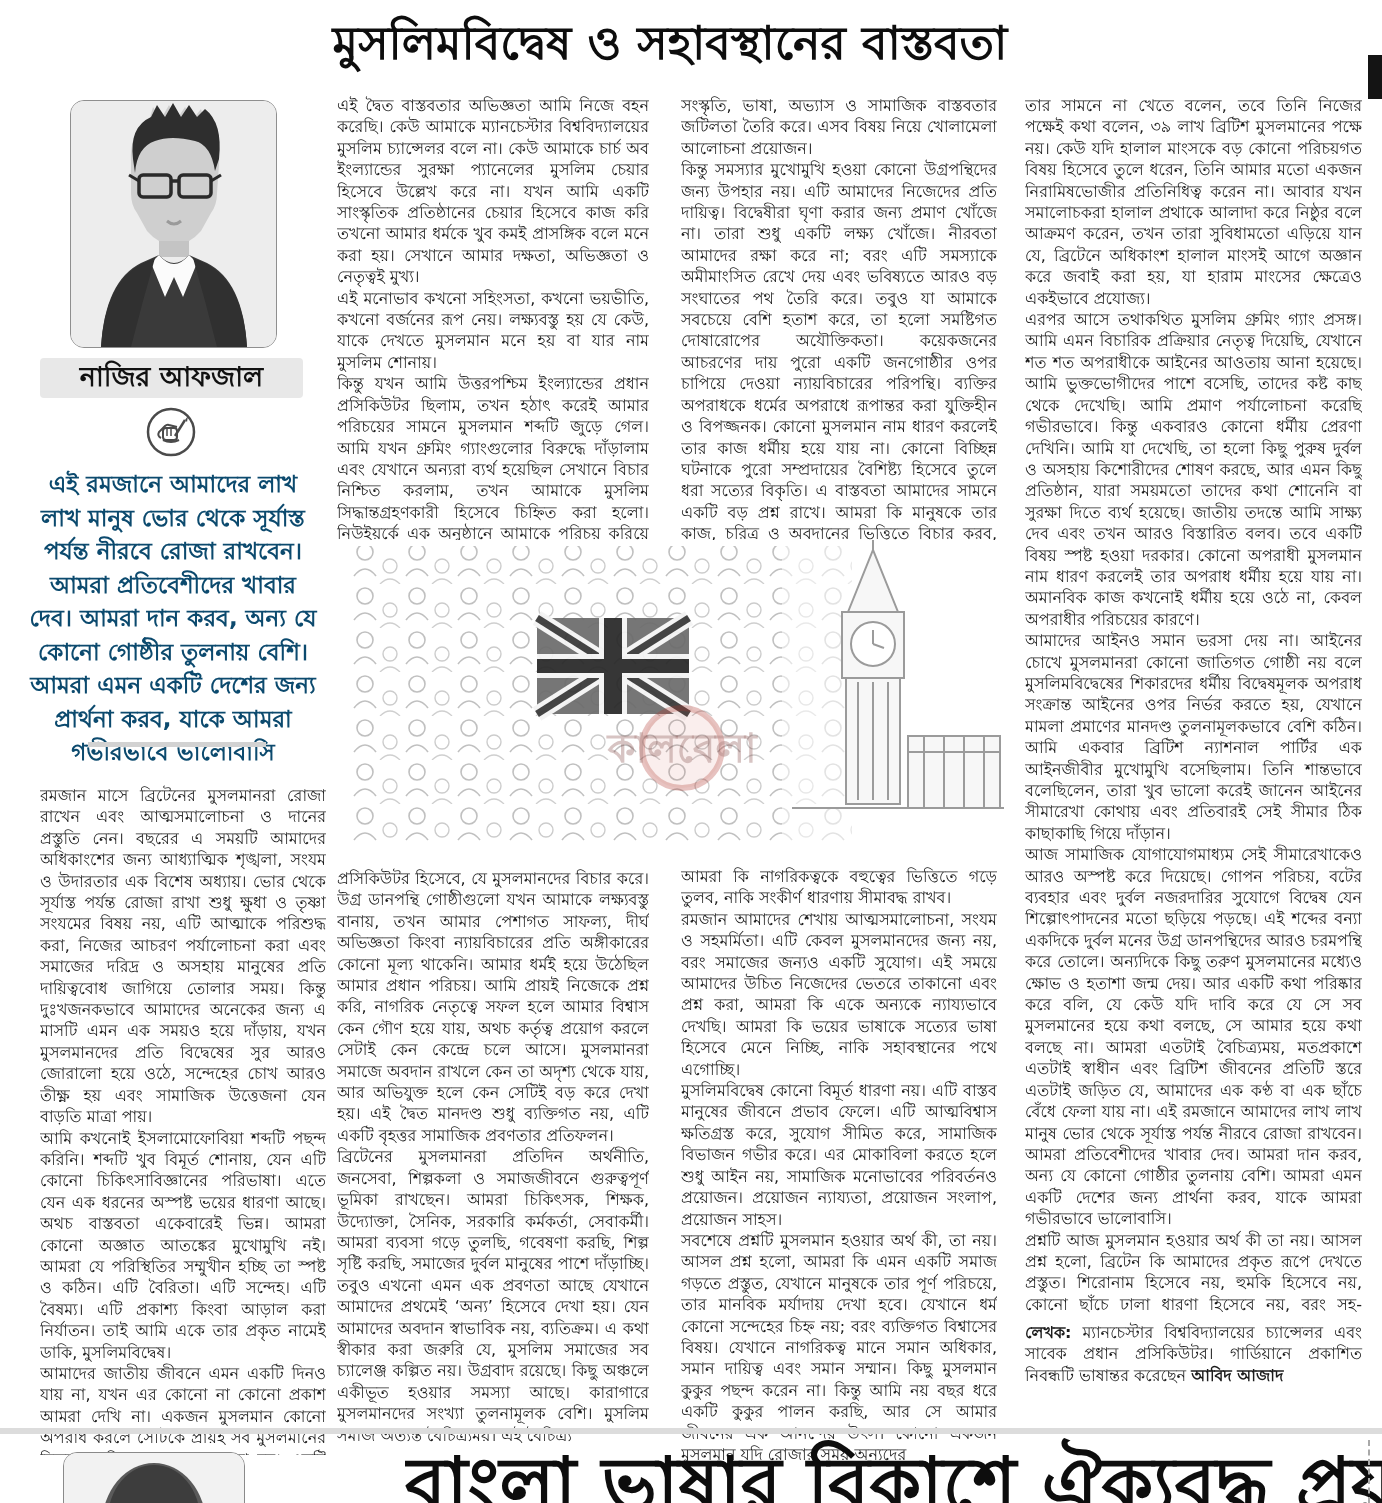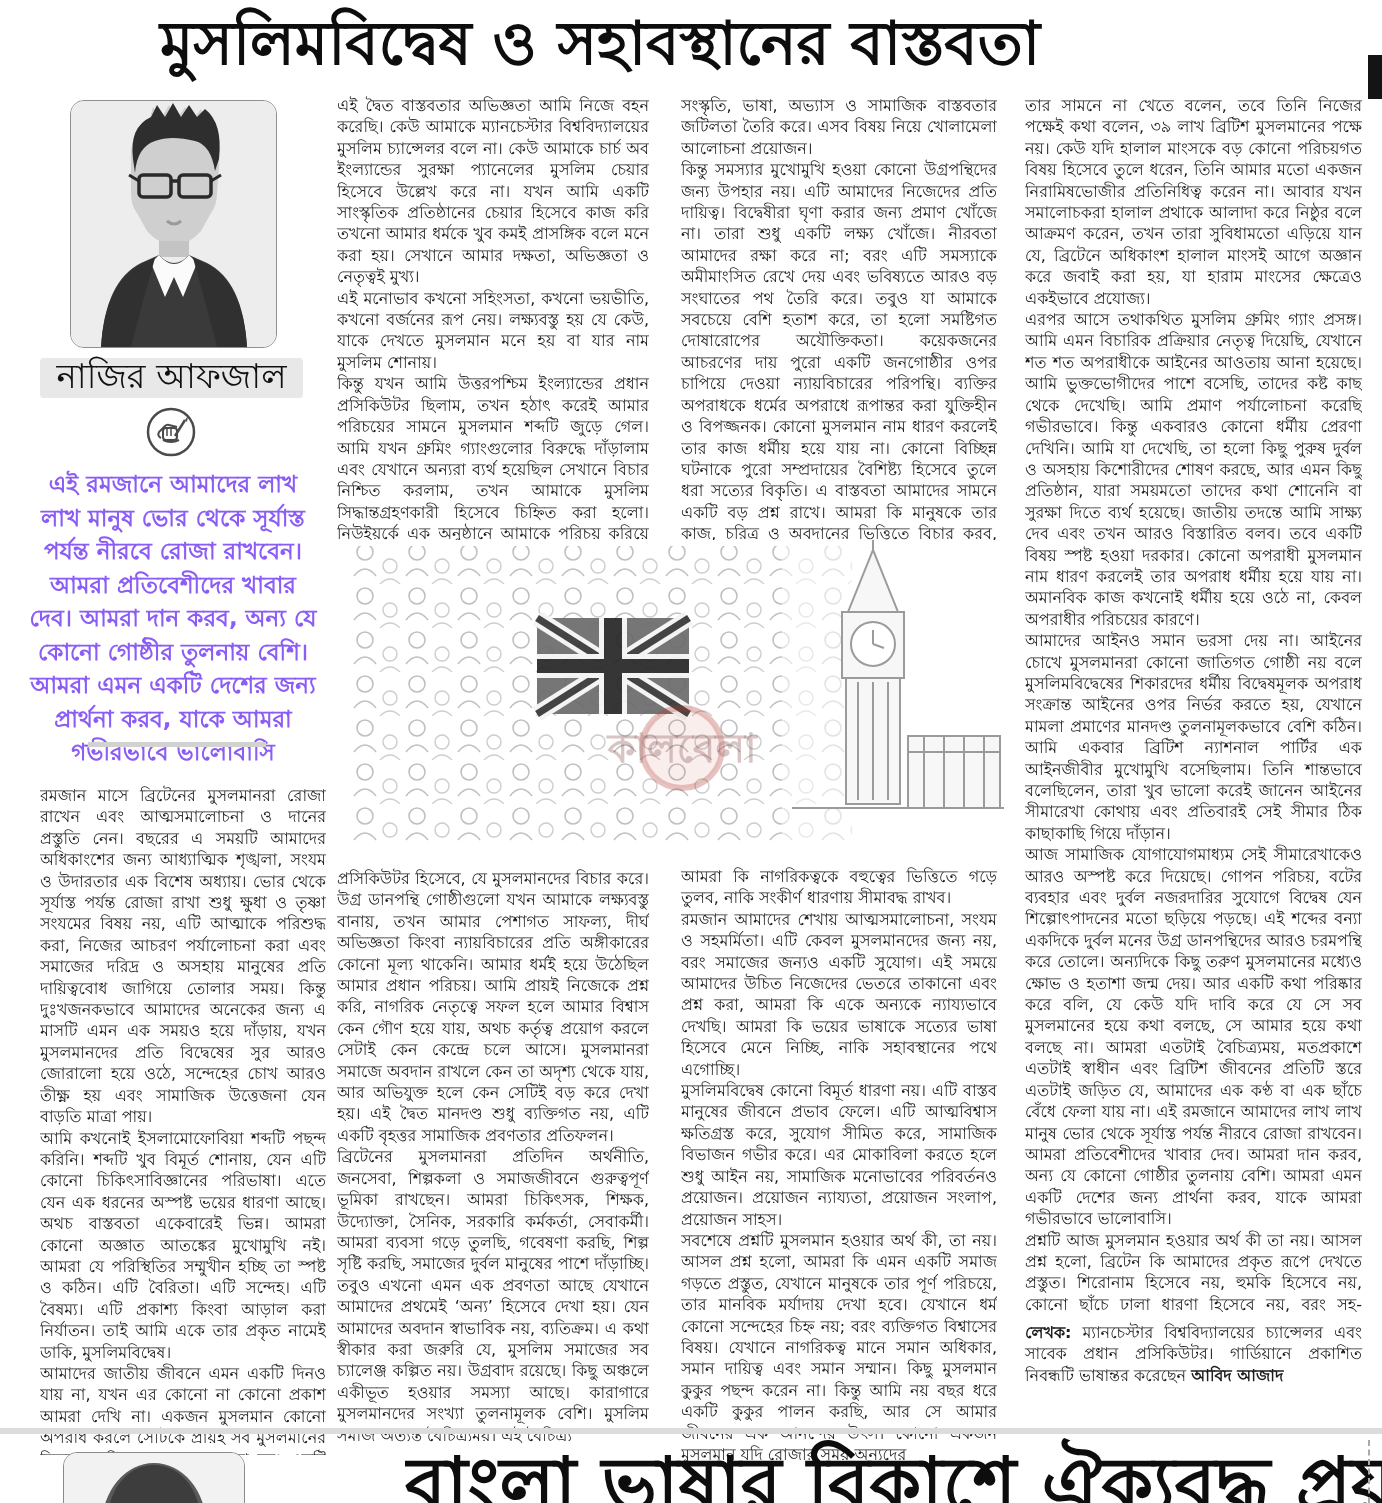--- a/index.html
+++ b/index.html
@@ -1,31 +1,31 @@
 <!DOCTYPE html>
 <html lang="bn"><head>
 <meta charset="utf-8">
 <style>
   html,body{margin:0;padding:0;background:#fff;}
   .page{position:relative;width:1382px;height:1503px;background:#fff;overflow:hidden;
         font-family:"DejaVu Sans",sans-serif;color:#1c1c1c;}
   .headline{position:absolute;top:2px;left:160px;width:1020px;margin:0;
-            font-size:60px;line-height:82px;font-weight:700;color:#0d0d0d;
+            font-size:46px;line-height:82px;font-weight:700;color:#0d0d0d;text-align:center;
             font-family:"DejaVu Sans",sans-serif;}
   .edge-bar{position:absolute;top:55px;right:0;width:14px;height:44px;background:#141414;}
 
   
   .author-photo{position:absolute;left:70px;top:100px;width:205px;height:246px;
                 border:1px solid #8f8f8f;border-radius:14px;overflow:hidden;background:#ededed;}
   .author-name{position:absolute;left:40px;top:358px;width:263px;height:40px;background:#e8e8e8;
                border-radius:4px;display:flex;align-items:center;justify-content:center;
-               font-size:34px;font-weight:400;color:#111;}
+               font-size:27px;font-weight:700;color:#111;}
   .writer-icon{position:absolute;left:145px;top:406px;width:52px;height:52px;}
   .pull-quote{position:absolute;left:26px;top:468px;width:294px;margin:0;
-              font-size:23px;line-height:33.5px;font-weight:700;color:#8b5cf6;text-align:center;}
+              font-size:23px;line-height:33.5px;font-weight:700;color:#0c4a6e;text-align:center;}
   .quote-divider{position:absolute;left:88px;top:742px;width:178px;height:5px;background:#d2d2d2;}
 
   .coltext{position:absolute;font-size:16px;line-height:21.4px;overflow:hidden;}
   .coltext .para{margin:0;text-align:justify;}
   .col1{left:40px;top:785px;width:286px;height:670px;}
   .col2top{left:337px;top:95px;width:312px;height:445px;}
   .col3top{left:681px;top:95px;width:316px;height:445px;}
   .col2bot{left:337px;top:868px;width:312px;height:600px;}
   .col3bot{left:681px;top:866px;width:316px;height:600px;}
   .col4{left:1025px;top:95px;width:337px;height:1218px;}

